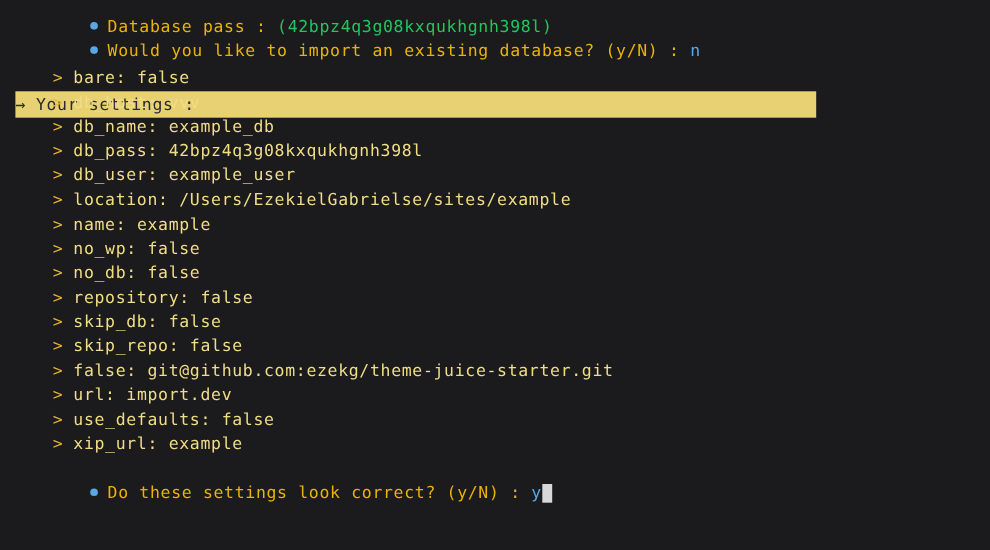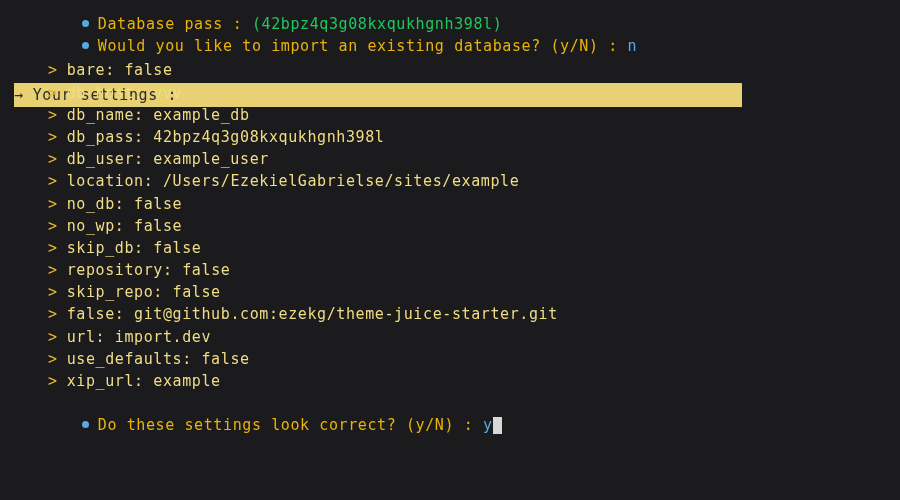--- a/index.html
+++ b/index.html
@@ -121,24 +121,25 @@
       <span class="banner-inner"><span class="arrow-icon">→</span><span>Your settings :</span></span>
     </div>
 
     <div id="settings-list">
         <div class="line setting"><span class="chev-icon">&gt;</span><span class="setting-key">bare:</span> <span class="setting-val">false</span></div>
         <div class="line setting"><span class="chev-icon">&gt;</span><span class="setting-key">db_host:</span> <span class="setting-val">vvv</span></div>
         <div class="line setting"><span class="chev-icon">&gt;</span><span class="setting-key">db_name:</span> <span class="setting-val">example_db</span></div>
         <div class="line setting"><span class="chev-icon">&gt;</span><span class="setting-key">db_pass:</span> <span class="setting-val">42bpz4q3g08kxqukhgnh398l</span></div>
         <div class="line setting"><span class="chev-icon">&gt;</span><span class="setting-key">db_user:</span> <span class="setting-val">example_user</span></div>
         <div class="line setting"><span class="chev-icon">&gt;</span><span class="setting-key">location:</span> <span class="setting-val">/Users/EzekielGabrielse/sites/example</span></div>
+        <div class="line setting"><span class="chev-icon">&gt;</span><span class="setting-key">name:</span> <span class="setting-val">example</span></div>
+        <div class="line setting"><span class="chev-icon">&gt;</span><span class="setting-key">no_wp:</span> <span class="setting-val">false</span></div>
         <div class="line setting"><span class="chev-icon">&gt;</span><span class="setting-key">no_db:</span> <span class="setting-val">false</span></div>
-        <div class="line setting"><span class="chev-icon">&gt;</span><span class="setting-key">no_wp:</span> <span class="setting-val">false</span></div>
+        <div class="line setting"><span class="chev-icon">&gt;</span><span class="setting-key">repository:</span> <span class="setting-val">false</span></div>
         <div class="line setting"><span class="chev-icon">&gt;</span><span class="setting-key">skip_db:</span> <span class="setting-val">false</span></div>
-        <div class="line setting"><span class="chev-icon">&gt;</span><span class="setting-key">repository:</span> <span class="setting-val">false</span></div>
         <div class="line setting"><span class="chev-icon">&gt;</span><span class="setting-key">skip_repo:</span> <span class="setting-val">false</span></div>
         <div class="line setting"><span class="chev-icon">&gt;</span><span class="setting-key">false:</span> <span class="setting-val">git@github.com:ezekg/theme-juice-starter.git</span></div>
         <div class="line setting"><span class="chev-icon">&gt;</span><span class="setting-key">url:</span> <span class="setting-val">import.dev</span></div>
         <div class="line setting"><span class="chev-icon">&gt;</span><span class="setting-key">use_defaults:</span> <span class="setting-val">false</span></div>
         <div class="line setting"><span class="chev-icon">&gt;</span><span class="setting-key">xip_url:</span> <span class="setting-val">example</span></div>
       </div>
 
     <div class="line prompt">
       <span class="bullet"></span><span class="prompt-text">Do these settings look correct? (y/N) : </span><span class="answer">y</span><span class="cursor"></span>
     </div>

